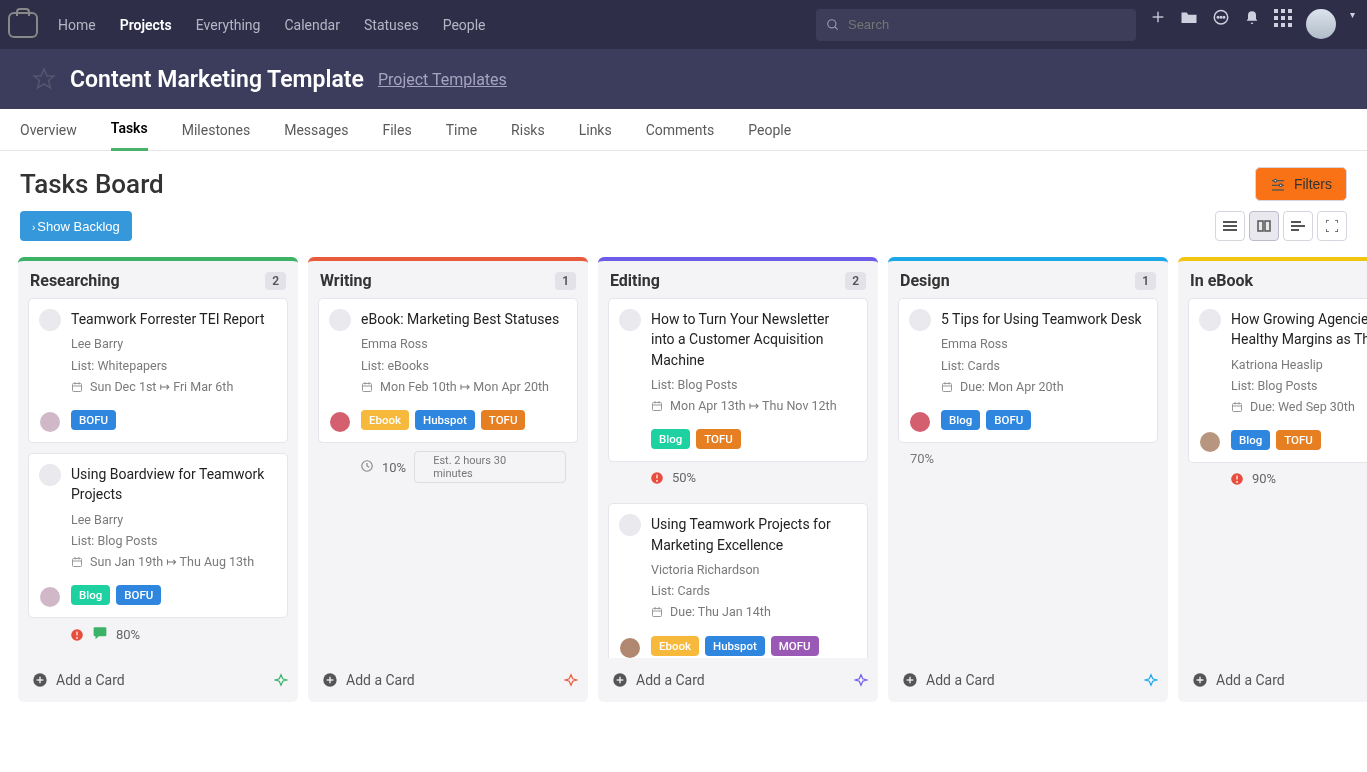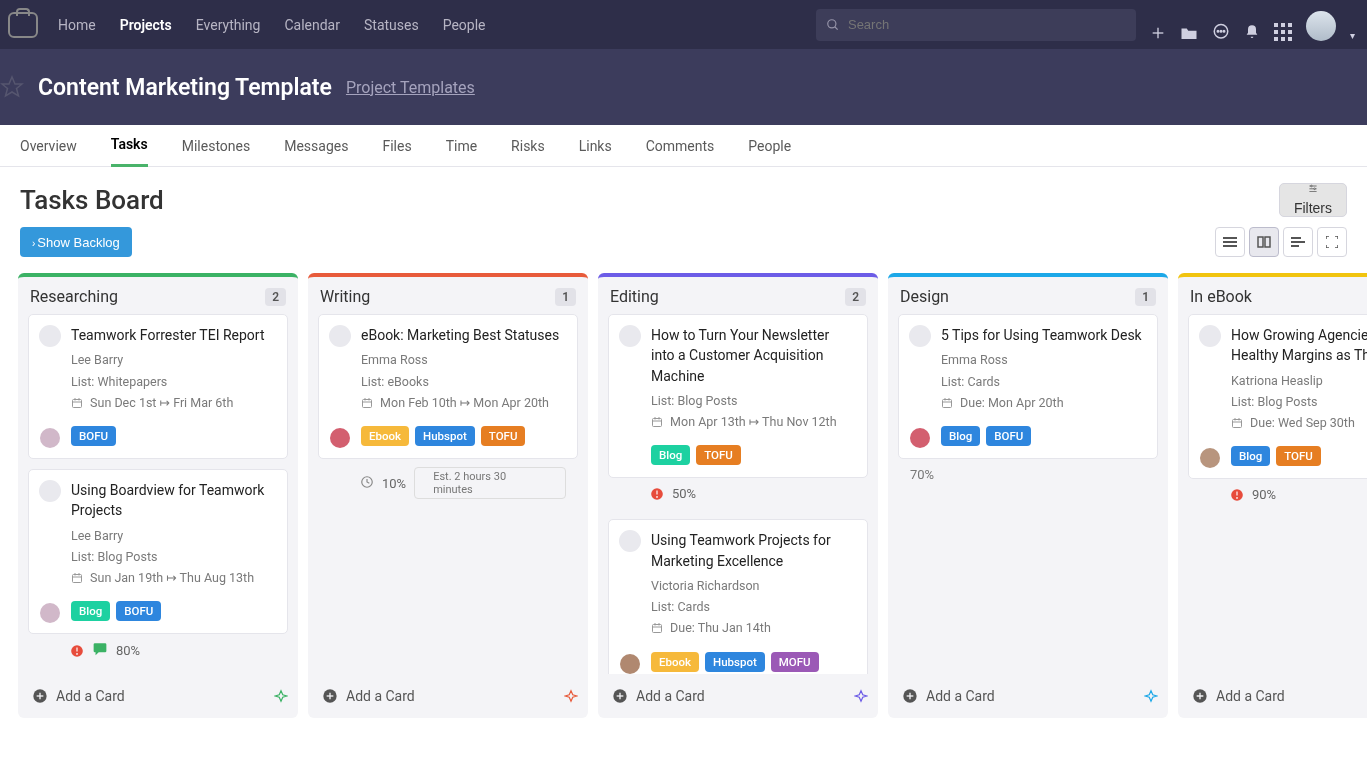--- a/index.html
+++ b/index.html
@@ -5,57 +5,57 @@
   * { box-sizing: border-box; margin: 0; padding: 0; }
   body { font-family: -apple-system, BlinkMacSystemFont, "Segoe UI", Roboto, Helvetica, Arial, sans-serif; background: #fff; color: #333; width: 1367px; }
 
   
   .topnav { height: 49px; background: #2e2e49; display: flex; align-items: center; padding: 0 12px 0 8px; color: #b7b5c4; }
   .logo { width: 30px; height: 26px; border: 2px solid #888; border-radius: 6px; margin-right: 20px; position: relative; }
   .logo::after { content:""; position:absolute; top:-6px; left:6px; width:10px; height:6px; border:2px solid #888; border-bottom:none; border-radius:4px 4px 0 0;}
   .nav-links { display: flex; gap: 24px; font-size: 14px; }
   .nav-links .link { cursor: pointer; }
   .nav-links .link.active { color: #fff; font-weight: 600; }
-  .nav-right { margin-left: auto; display: flex; align-items: flex-end; gap: 14px; }
+  .nav-right { margin-left: auto; display: flex; align-items: flex-start; gap: 14px; }
   .search { width: 320px; height: 32px; background: #3d3d59; border-radius: 4px; display: flex; align-items: center; padding: 0 10px; color: #9694a9; font-size: 13px; }
   .search svg { margin-right: 8px; }
   .search input { background: transparent; border: none; outline: none; color: #ccc; flex: 1; font-size: 13px; }
   .nav-icon { color: #cfcfe0; cursor: pointer; display: flex; align-items: center; }
   .apps-grid { display: grid; grid-template-columns: repeat(3,4px); grid-template-rows: repeat(3,4px); gap:3px; }
   .apps-grid span { background:#cfcfe0; width:4px; height:4px; }
   .avatar-lg { width: 30px; height: 30px; border-radius: 50%; background: linear-gradient(#dce4ec,#b0bcc9); }
   .caret { font-size: 10px; color:#cfcfe0; }
 
   
-  .header { background: #3c3c5c; height: 76px; display: flex; align-items: center; padding: 0 0; gap: 14px; }
+  .header { background: #3c3c5c; height: 60px; display: flex; align-items: center; padding: 0 32px; gap: 14px; }
   .star { width: 24px; height: 24px; }
   .header h1 { color: #fff; font-size: 23px; font-weight: 600; }
   .header .sub { color: #a5a3bd; font-size: 16px; text-decoration: underline; }
 
   
   .ptabs { height: 42px; border-bottom: 1px solid #e5e5eb; display: flex; align-items: center; gap: 34px; padding: 0 20px; font-size: 14px; color: #5a5a5a; }
   .ptab { cursor: pointer; height: 42px; display: flex; align-items: center; }
   .ptab.active { color: #000; font-weight: 600; border-bottom: 3px solid #49b36a; }
 
   
   .board-head { display: flex; align-items: center; padding: 16px 20px 0 20px; }
   .board-head h2 { font-size: 26px; color: #333; font-weight: 500; }
-  .filters-btn { margin-left: auto; height: 34px; padding: 0 14px; border: 1px solid #d6d6de; border-radius: 5px; display: flex; align-items: center; gap: 8px; font-size: 14px; color: #333; cursor: pointer; background:#e5e5e5;flex-direction:column; }
+  .filters-btn { margin-left: auto; height: 34px; padding: 0 14px; border: 1px solid #d6d6de; border-radius: 5px; display: flex; align-items: center; gap: 8px; font-size: 14px; color: #333; cursor: pointer; background:#f97316; }
 
   .board-sub { display: flex; align-items: center; padding: 10px 20px 16px 20px; }
   .backlog-btn { background: #3498db; color: #fff; border: none; border-radius: 4px; height: 30px; padding: 0 12px; font-size: 13px; cursor: pointer; }
   .view-btns { margin-left: auto; display: flex; gap: 4px; }
   .view-btn { width: 30px; height: 30px; border: 1px solid #d6d6de; border-radius: 4px; display: flex; align-items: center; justify-content: center; cursor: pointer; color: #555; background:#fff;}
   .view-btn.active { background: #e8e8ee; border-color:#bcbccc; }
 
   
   .board { display: flex; gap: 10px; padding: 0 18px 0 18px; overflow-x: auto; }
   .col { width: 280px; flex-shrink: 0; background: #f4f4f7; border-radius: 6px; display: flex; flex-direction: column; position: relative; border-top: 4px solid var(--bar); }
   .col-head { display: flex; align-items: center; padding: 10px 12px 8px 12px; }
-  .col-title { font-size: 16px; font-weight: 400; color: #333; }
+  .col-title { font-size: 16px; font-weight: 700; color: #333; }
   .badge-count { margin-left: auto; background: #e2e2e8; color: #555; font-size: 12px; font-weight: 600; padding: 2px 7px; border-radius: 4px; }
   .cards { padding: 0 10px 6px 10px; display: flex; flex-direction: column; gap: 10px; max-height: 360px; overflow: hidden; }
 
   .card { background: #fff; border: 1px solid #e5e5eb; border-radius: 5px; padding: 10px 12px 12px 42px; position: relative; font-size: 13px; }
   .card-check { position: absolute; left: 10px; top: 10px; width: 22px; height: 22px; border-radius: 50%; background: #e9e9ee; }
   .card-title { font-size: 14px; color: #222; margin-bottom: 4px; line-height: 1.45; }
   .meta { color: #7a7a7a; font-size: 12.5px; line-height: 1.7; }
   .meta svg { vertical-align: -2px; margin-right: 4px; }
   .tags { display: flex; gap: 6px; margin-top: 13px; flex-wrap: wrap; }
   .tag { color: #fff; font-size: 11.5px; padding: 3px 8px; border-radius: 4px; font-weight: 500; }

